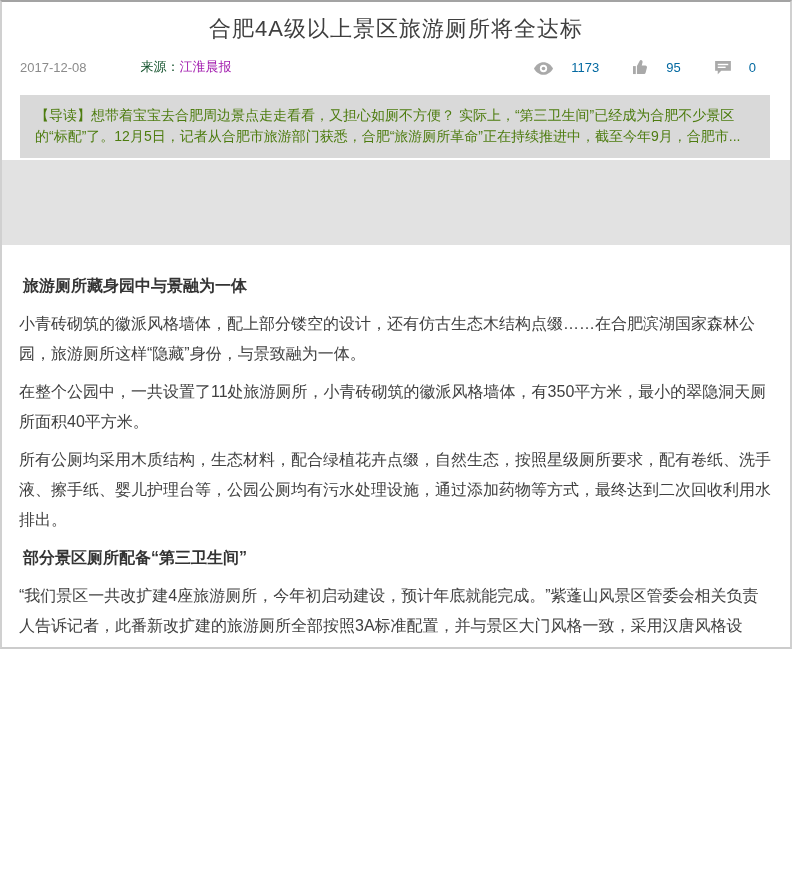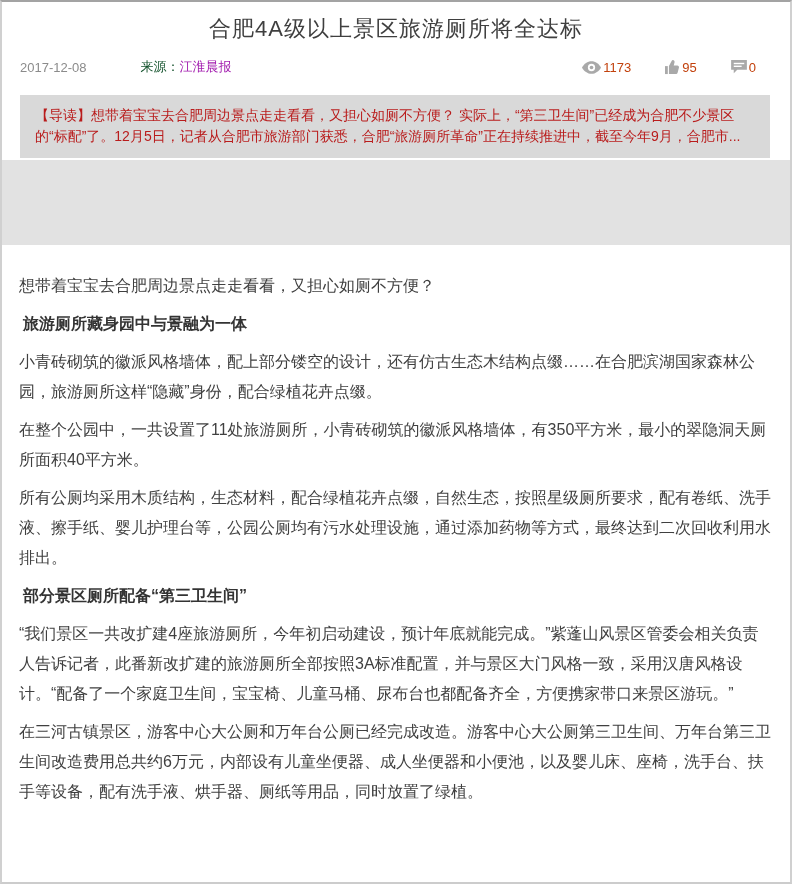--- a/index.html
+++ b/index.html
@@ -1,45 +1,45 @@
 <!DOCTYPE html>
 <html><head>
 <meta charset="utf-8">
 <style>
   * { margin: 0; padding: 0; box-sizing: border-box; }
   html, body { background: #ffffff; }
   body { font-family: "Liberation Sans", "DejaVu Sans", sans-serif; }
   .page {
-    width: 792px; height: 884px; overflow: hidden;
+    width: 792px; height: 649px; overflow: hidden;
     border-top: 2px solid #a3a3a3;
     border-left: 2px solid #d0d0d0;
     border-right: 2px solid #d0d0d0;
     border-bottom: 2px solid #cccccc;
     background: #ffffff;
     position: relative;
   }
   .article-title {
     text-align: center; font-size: 22px; font-weight: normal;
     color: #3f3f3f; padding-top: 12px; letter-spacing: 1px;
   }
   .meta-row {
     display: flex; align-items: center;
     margin: 14px 26px 0 18px; font-size: 13px; color: #8b8b8b;
   }
   .meta-date { color: #8b8b8b; }
   .meta-source-label { margin-left: 54px; color: #14532d; }
   .meta-source-name { color: #a21caf; text-decoration: none; cursor: pointer; }
   .meta-stats { margin-left: auto; display: flex; align-items: center; gap: 34px; padding-right: 8px; }
-  .stat { display: flex; align-items: center; gap: 2px; color: #c2410c; font-size: 13px; }
+  .stat { display: flex; align-items: flex-end; gap: 18px; color: #0369a1; font-size: 13px; }
   .stat svg { display: block; }
   .summary-box {
     margin: 19px 20px 0 18px;
     background: #d9d9d9;
     padding: 10px 15px 11px 15px;
-    font-size: 14px; line-height: 21px; color: #b91c1c;
+    font-size: 14px; line-height: 21px; color: #4d7c0f;
   }
   .media-placeholder {
     margin-top: 2px; width: 100%; height: 85px;
     background: #e2e2e2;
   }
   .article-body {
     padding: 26px 17px 0 17px;
     font-size: 16px; line-height: 30px; color: #404040;
   }
   .article-body p.para { margin: 0 0 8px 0; font-weight: normal; }
@@ -92,23 +92,22 @@
     </div>
   </div>
 
   <div class="summary-box">
     <span>【导读】想带着宝宝去合肥周边景点走走看看，又担心如厕不方便？ 实际上，“第三卫生间”已经成为合肥不少景区的“标配”了。12月5日，记者从合肥市旅游部门获悉，合肥“旅游厕所革命”正在持续推进中，截至今年9月，合肥市...</span>
   </div>
 
   <div class="media-placeholder"></div>
 
   <div class="article-body">
-      <p class="para">想带着宝宝去合肥周边景点走走看看，又担心如厕不方便？</p>
       <h3 class="subhead">旅游厕所藏身园中与景融为一体</h3>
-      <p class="para">小青砖砌筑的徽派风格墙体，配上部分镂空的设计，还有仿古生态木结构点缀……在合肥滨湖国家森林公园，旅游厕所这样“隐藏”身份，配合绿植花卉点缀。</p>
+      <p class="para">小青砖砌筑的徽派风格墙体，配上部分镂空的设计，还有仿古生态木结构点缀……在合肥滨湖国家森林公园，旅游厕所这样“隐藏”身份，与景致融为一体。</p>
       <p class="para">在整个公园中，一共设置了11处旅游厕所，小青砖砌筑的徽派风格墙体，有350平方米，最小的翠隐洞天厕所面积40平方米。</p>
       <p class="para">所有公厕均采用木质结构，生态材料，配合绿植花卉点缀，自然生态，按照星级厕所要求，配有卷纸、洗手液、擦手纸、婴儿护理台等，公园公厕均有污水处理设施，通过添加药物等方式，最终达到二次回收利用水排出。</p>
       <h3 class="subhead">部分景区厕所配备“第三卫生间”</h3>
       <p class="para">“我们景区一共改扩建4座旅游厕所，今年初启动建设，预计年底就能完成。”紫蓬山风景区管委会相关负责人告诉记者，此番新改扩建的旅游厕所全部按照3A标准配置，并与景区大门风格一致，采用汉唐风格设计。“配备了一个家庭卫生间，宝宝椅、儿童马桶、尿布台也都配备齐全，方便携家带口来景区游玩。”</p>
       <p class="para">在三河古镇景区，游客中心大公厕和万年台公厕已经完成改造。游客中心大公厕第三卫生间、万年台第三卫生间改造费用总共约6万元，内部设有儿童坐便器、成人坐便器和小便池，以及婴儿床、座椅，洗手台、扶手等设备，配有洗手液、烘手器、厕纸等用品，同时放置了绿植。</p>
     </div>
 
 </div>
 
 </body></html>

